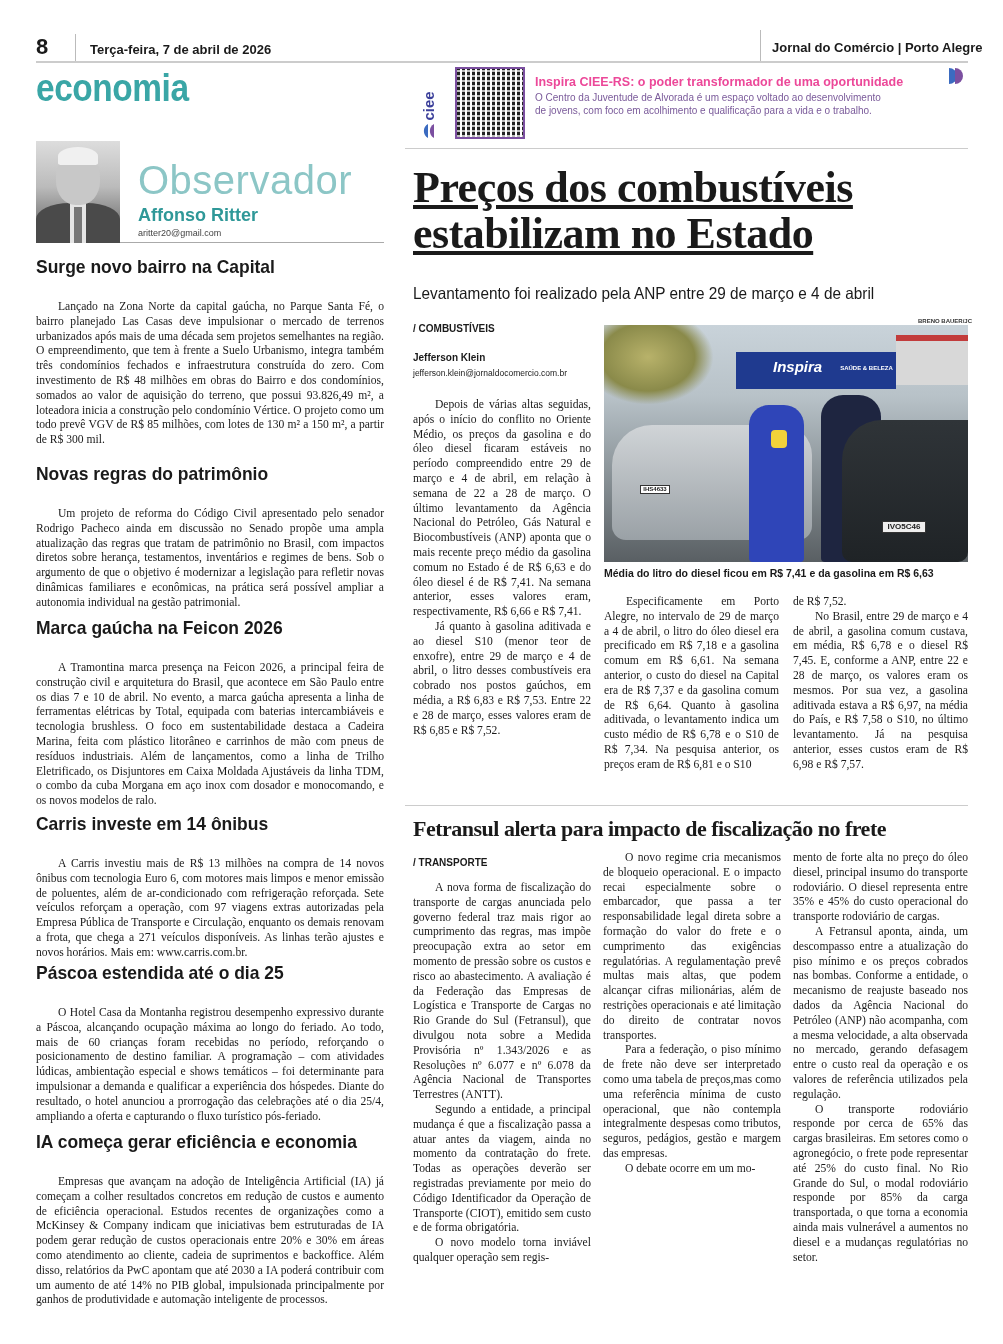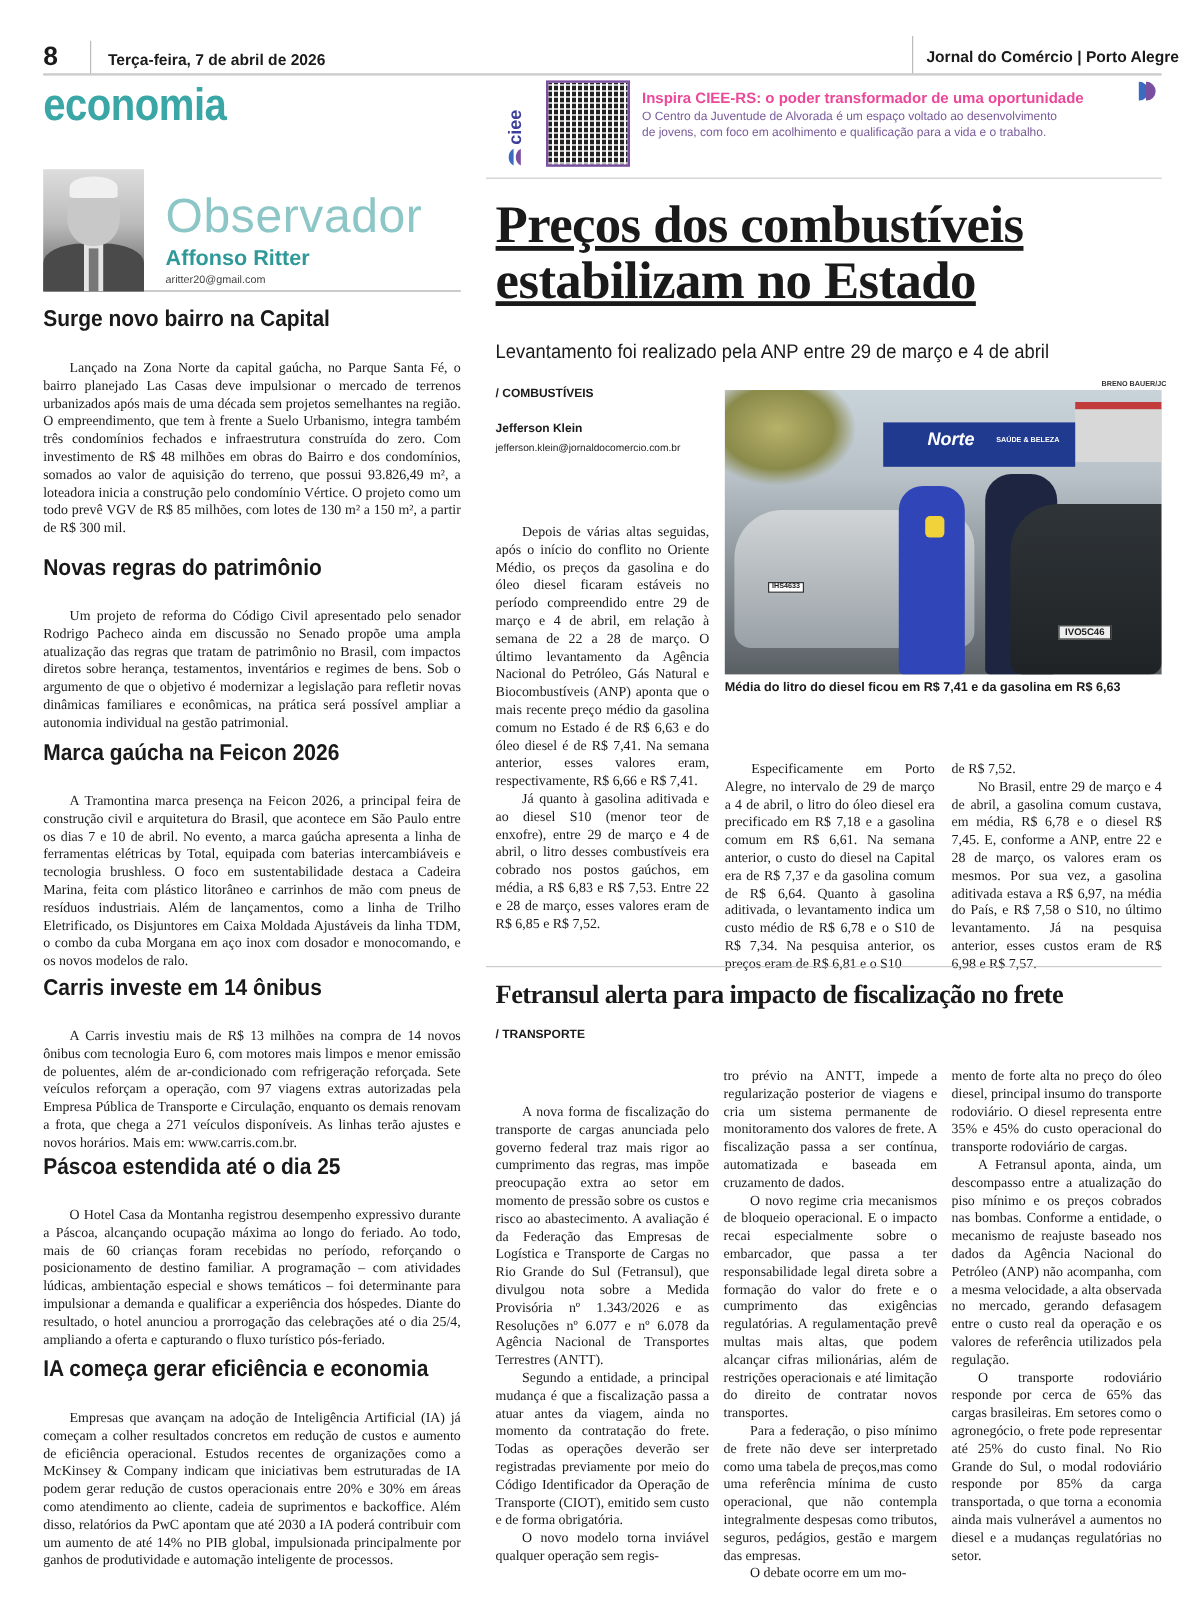--- a/index.html
+++ b/index.html
@@ -54,21 +54,21 @@
   .photo2 .bldg { position:absolute; left: 292px; top: 10px; width: 72px; height: 50px; background: #d8d8d8; border-top: 6px solid #c23c3c; }
   .photo2 .car1 { position:absolute; left: 8px; top: 100px; width: 200px; height: 115px; background: linear-gradient(180deg,#d0d4d7,#9aa1a6); border-radius: 40px 30px 14px 14px; }
   .photo2 .plate1 { position:absolute; left: 36px; top: 160px; width: 30px; height: 9px; background:#fff; border:1px solid #333; font: bold 6px "Liberation Sans", sans-serif; text-align:center; line-height:7px; }
   .photo2 .worker1 { position:absolute; left: 145px; top: 80px; width: 55px; height: 157px; background: #2f45b8; border-radius: 20px 20px 4px 4px; }
   .photo2 .logo1 { position:absolute; left: 167px; top: 105px; width: 16px; height: 18px; background: #f2d23a; border-radius: 4px; }
   .photo2 .worker2 { position:absolute; left: 217px; top: 70px; width: 60px; height: 167px; background: #1e2540; border-radius: 22px 22px 4px 4px; }
   .photo2 .car2 { position:absolute; left: 238px; top: 95px; width: 126px; height: 142px; background: linear-gradient(180deg,#2f3438,#1f2326); border-radius: 40px 0 10px 10px; }
   .photo2 .plate2 { position:absolute; left: 278px; top: 196px; width: 44px; height: 12px; background:#eee; border:1px solid #333; font: bold 8px "Liberation Sans", sans-serif; text-align:center; line-height:10px; color:#222; }
   .caption { left: 604px; top: 567px; font: bold 10.5px "Liberation Sans", sans-serif; }
 
-  .col { position: absolute; font: 11.6px/14.8px "Liberation Serif", serif; text-align: justify; hyphens: auto; margin-top: 39px; }
+  .col { position: absolute; font: 11.6px/14.8px "Liberation Serif", serif; text-align: justify; hyphens: auto; }
   .col p { text-indent: 22px; }
   .col p.cont { text-indent: 0; }
 
   .fet-rule { left: 405px; top: 805px; width: 563px; height: 1px; background: #ccc; }
   .fet-head { left: 413px; top: 816px; font: bold 22px "Liberation Serif", serif; letter-spacing: -0.5px; white-space: nowrap; }
 </style>
 </head>
 <body>
 
 <div class="abs page-num">8</div>
@@ -136,21 +136,21 @@
 <h1 class="abs headline">Preços dos combustíveis estabilizam no Estado</h1>
 <div class="abs subhead">Levantamento foi realizado pela ANP entre 29 de março e 4 de abril</div>
 <div class="abs tag" style="left:413px; top:323px">/ COMBUSTÍVEIS</div>
 <div class="abs byline">Jefferson Klein</div>
 <div class="abs byemail">jefferson.klein@jornaldocomercio.com.br</div>
 
 <div class="abs credit">BRENO BAUER/JC</div>
 <div class="abs photo2">
   <div class="tree"></div>
   <div class="bldg"></div>
-  <div class="sign"><span>Norte</span><small>SAÚDE &amp; BELEZA</small></div>
+  <div class="sign"><span>Inspira</span><small>SAÚDE &amp; BELEZA</small></div>
   <div class="car1"></div>
   <div class="plate1">IHS4633</div>
   <div class="worker2"></div>
   <div class="worker1"></div>
   <div class="logo1"></div>
   <div class="car2"></div>
   <div class="plate2">IVO5C46</div>
 </div>
 <div class="abs caption">Média do litro do diesel ficou em R$ 7,41 e da gasolina em R$ 6,63</div>
 
@@ -169,21 +169,20 @@
 <div class="abs fet-rule"></div>
 <h2 class="abs fet-head">Fetransul alerta para impacto de fiscalização no frete</h2>
 <div class="abs tag" style="left:413px; top:857px">/ TRANSPORTE</div>
 
 <div class="col" style="left:413px; top:881px; width:178px">
   <p>A nova forma de fiscalização do transporte de cargas anunciada pelo governo federal traz mais rigor ao cumprimento das regras, mas impõe preocupação extra ao setor em momento de pressão sobre os custos e risco ao abastecimento. A avaliação é da Federação das Empresas de Logística e Transporte de Cargas no Rio Grande do Sul (Fetransul), que divulgou nota sobre a Medida Provisória nº 1.343/2026 e as Resoluções nº 6.077 e nº 6.078 da Agência Nacional de Transportes Terrestres (ANTT).</p>
   <p>Segundo a entidade, a principal mudança é que a fiscalização passa a atuar antes da viagem, ainda no momento da contratação do frete. Todas as operações deverão ser registradas previamente por meio do Código Identificador da Operação de Transporte (CIOT), emitido sem custo e de forma obrigatória.</p>
   <p>O novo modelo torna inviável qualquer operação sem regis-</p>
 </div>
 <div class="col" style="left:603px; top:851px; width:178px">
-  <p class="cont">tro prévio na ANTT, impede a regularização posterior de viagens e cria um sistema permanente de monitoramento dos valores de frete. A fiscalização passa a ser contínua, automatizada e baseada em cruzamento de dados.</p>
   <p>O novo regime cria mecanismos de bloqueio operacional. E o impacto recai especialmente sobre o embarcador, que passa a ter responsabilidade legal direta sobre a formação do valor do frete e o cumprimento das exigências regulatórias. A regulamentação prevê multas mais altas, que podem alcançar cifras milionárias, além de restrições operacionais e até limitação do direito de contratar novos transportes.</p>
   <p>Para a federação, o piso mínimo de frete não deve ser interpretado como uma tabela de preços,mas como uma referência mínima de custo operacional, que não contempla integralmente despesas como tributos, seguros, pedágios, gestão e margem das empresas.</p>
   <p>O debate ocorre em um mo-</p>
 </div>
 <div class="col" style="left:793px; top:851px; width:175px">
   <p class="cont">mento de forte alta no preço do óleo diesel, principal insumo do transporte rodoviário. O diesel representa entre 35% e 45% do custo operacional do transporte rodoviário de cargas.</p>
   <p>A Fetransul aponta, ainda, um descompasso entre a atualização do piso mínimo e os preços cobrados nas bombas. Conforme a entidade, o mecanismo de reajuste baseado nos dados da Agência Nacional do Petróleo (ANP) não acompanha, com a mesma velocidade, a alta observada no mercado, gerando defasagem entre o custo real da operação e os valores de referência utilizados pela regulação.</p>
   <p>O transporte rodoviário responde por cerca de 65% das cargas brasileiras. Em setores como o agronegócio, o frete pode representar até 25% do custo final. No Rio Grande do Sul, o modal rodoviário responde por 85% da carga transportada, o que torna a economia ainda mais vulnerável a aumentos no diesel e a mudanças regulatórias no setor.</p>
 </div>
 

